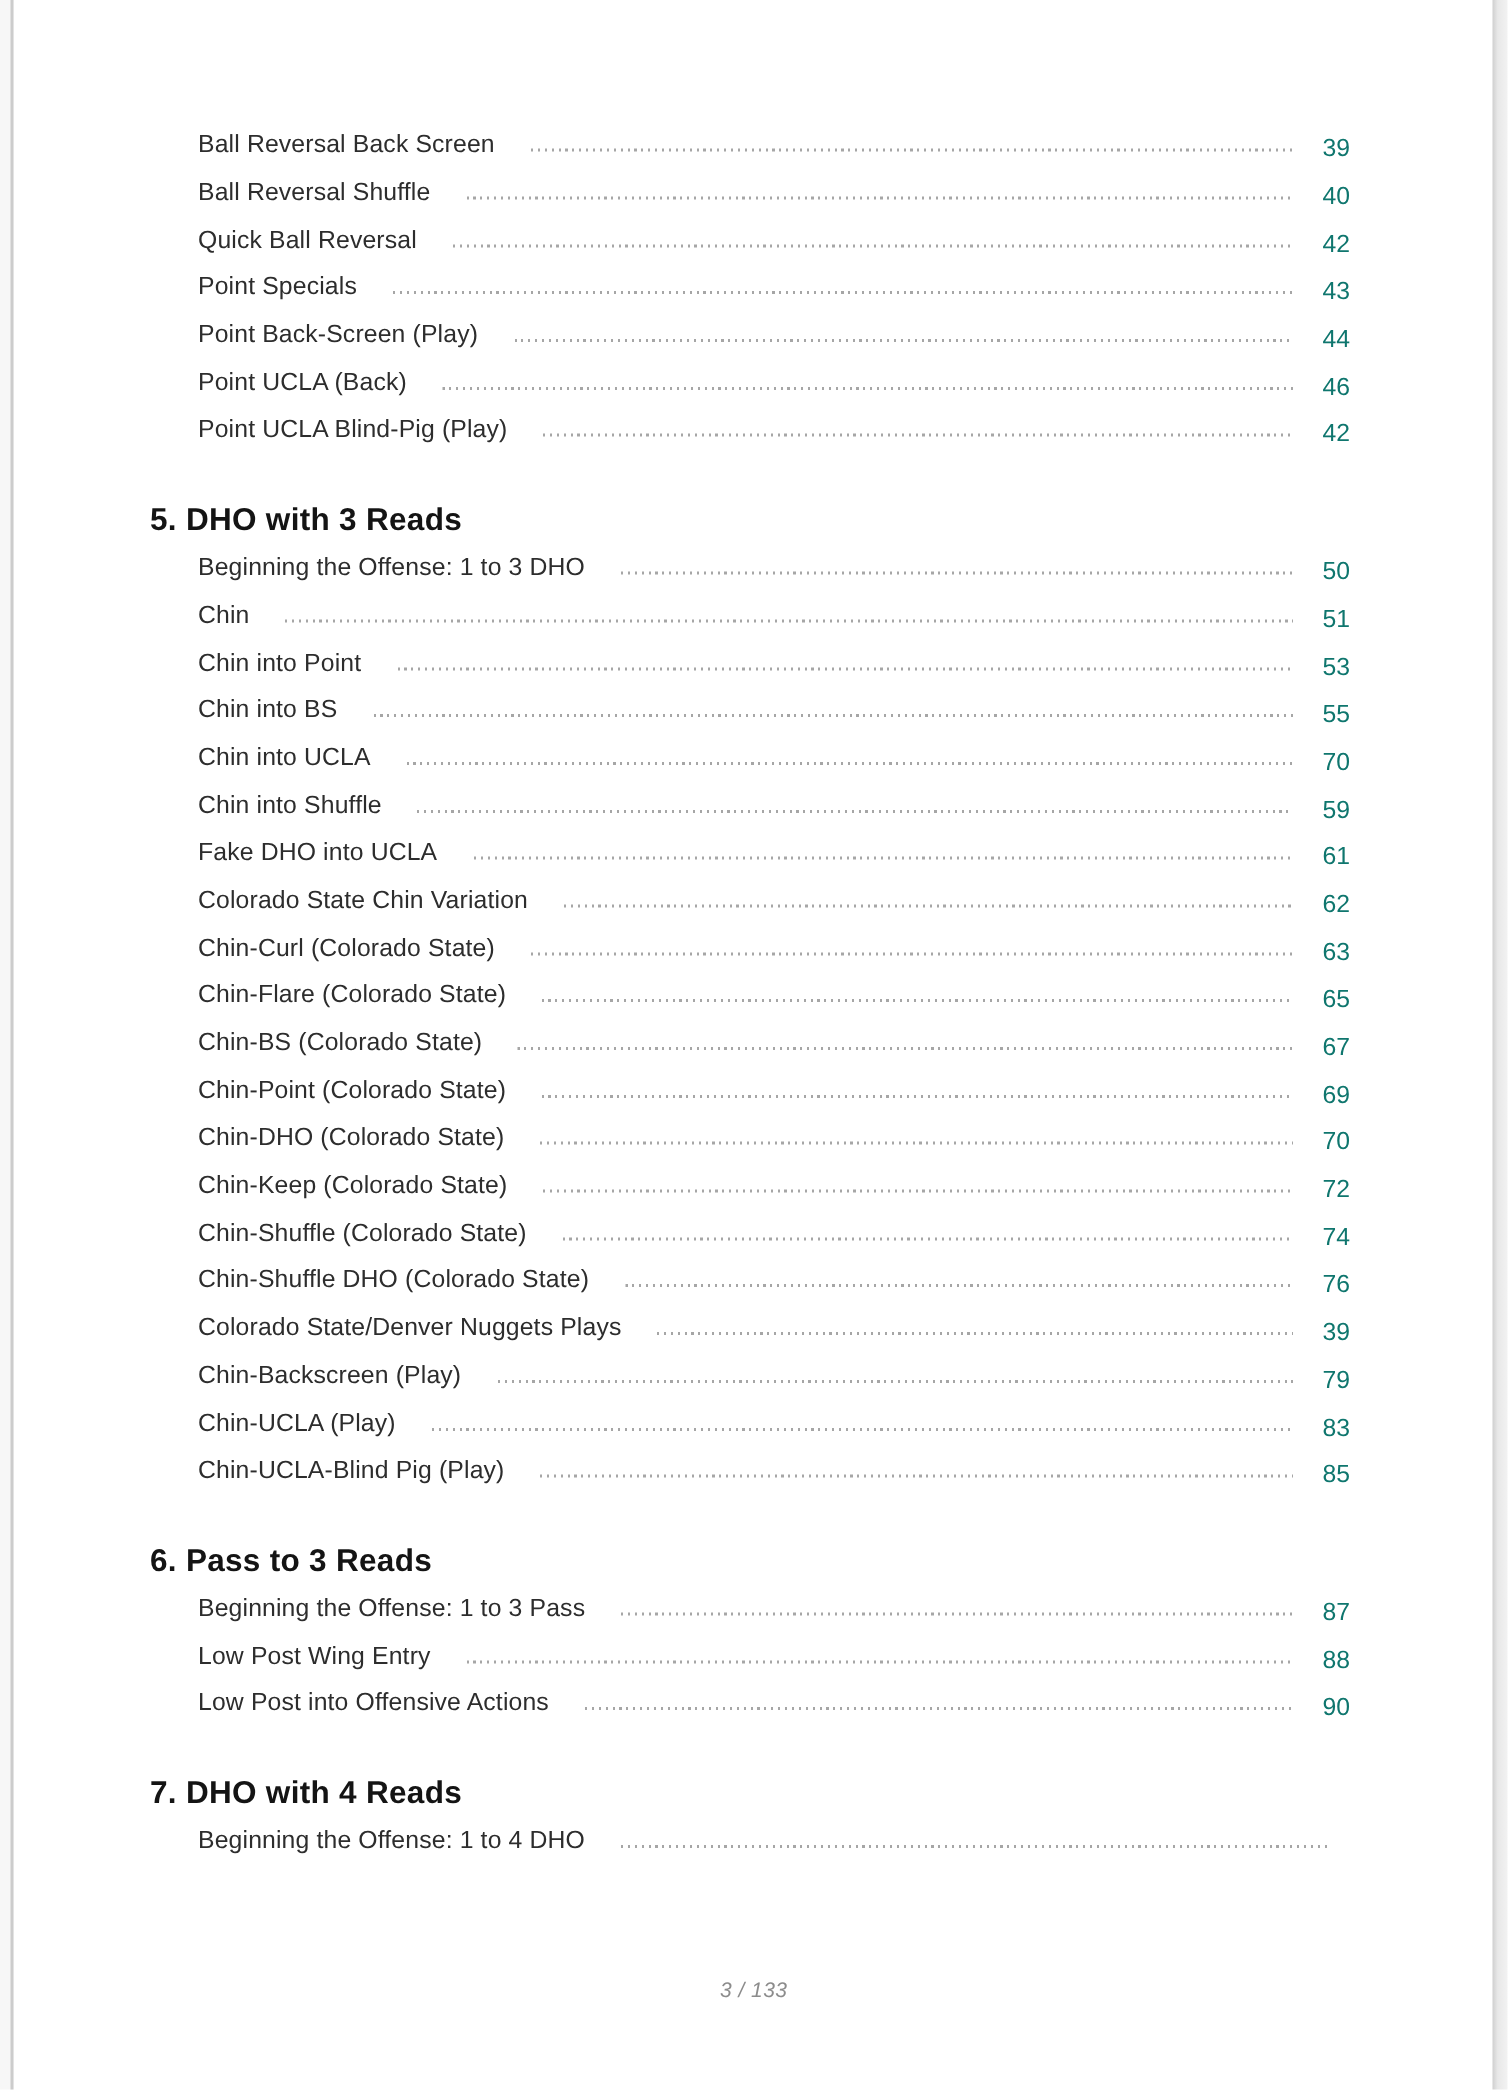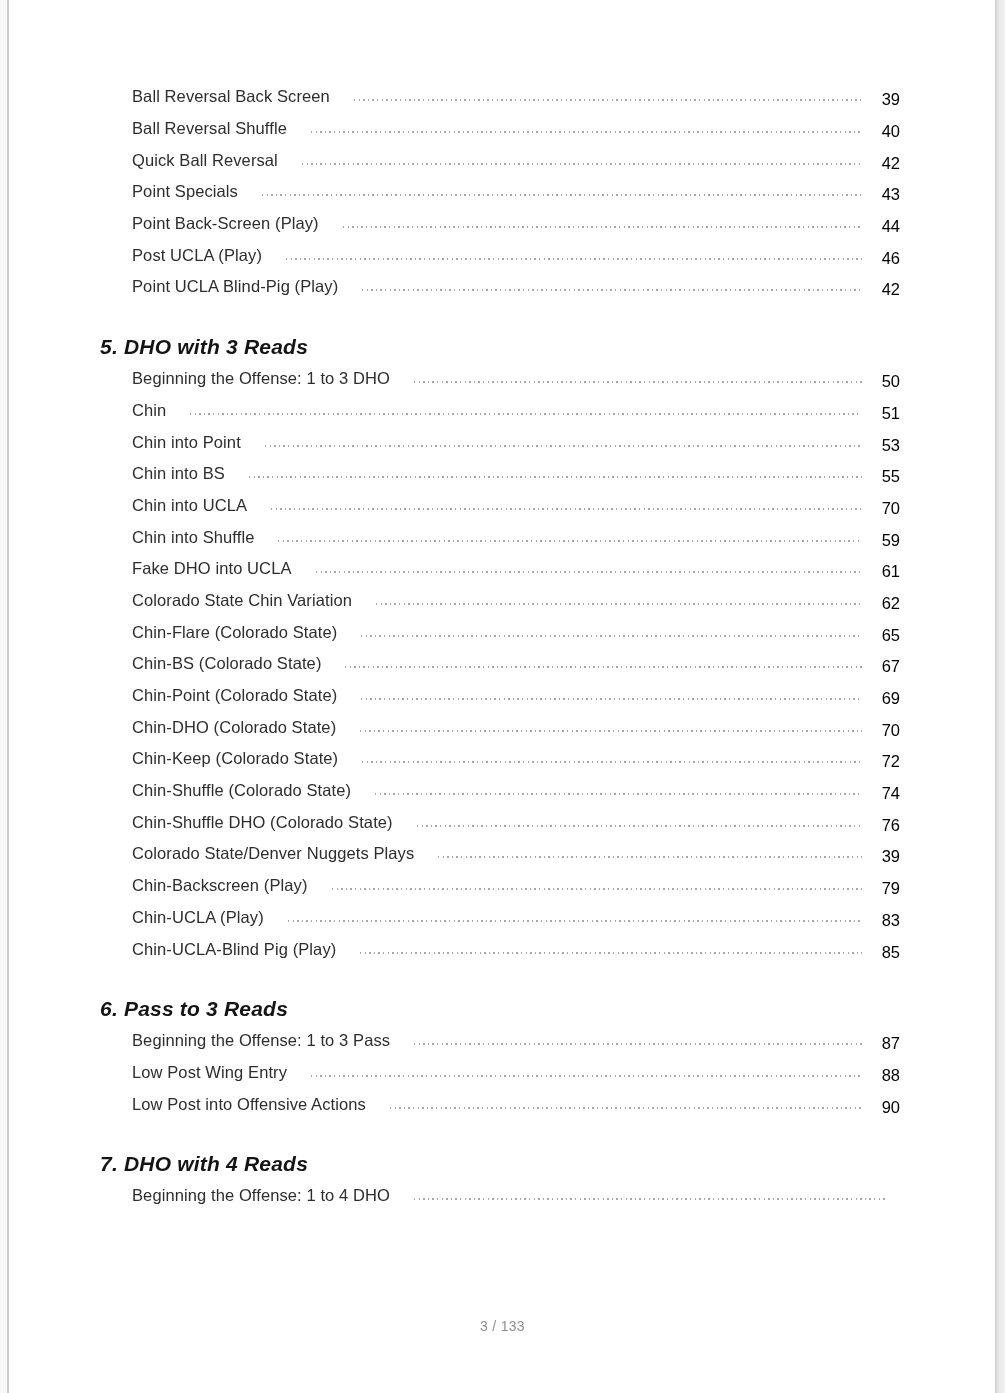--- a/index.html
+++ b/index.html
@@ -35,21 +35,20 @@
   }
   .section-heading {
     font-size: 21px;
     font-weight: bold;
     color: #141414;
     margin: 28px 0 0 0;
     padding-left: 100px;
     height: 32px;
     line-height: 32px;
     letter-spacing: 0.2px;
-    font-style: italic;
   }
   .toc-row {
     height: 31.7px;
     display: flex;
     align-items: center;
     padding-left: 132px;
     padding-right: 105px;
     cursor: pointer;
   }
   .toc-label {
@@ -59,36 +58,37 @@
     letter-spacing: 0.1px;
   }
   .toc-leader {
     flex: 1;
     height: 2px;
     margin: 7px 12px 0 24px;
     background: repeating-linear-gradient(to right, #a6a6a6 0 1.4px, transparent 1.4px 4.6px);
   }
   .toc-page {
     font-size: 16.5px;
-    color: #000000;
+    color: #0f766e;
     min-width: 26px;
     text-align: right;
     transform: translateY(3px);
   }
   .toc-page.empty {
     min-width: 0;
   }
   .footer {
     position: absolute;
     left: 0; right: 0;
     top: 1318px;
     text-align: center;
     font-size: 14px;
     color: #8c8c8c;
     letter-spacing: 0.3px;
+    font-style: italic;
   }
 </style>
 </head>
 <body>
 
 <main>
   <div class="page-edge-left"></div>
   <div class="page-edge-right"></div>
 
   <div class="content" id="toc-root">
@@ -111,21 +111,21 @@
         <span class="toc-label">Point Specials</span>
         <span class="toc-leader"></span>
         <span class="toc-page">43</span>
       </div>
       <div class="toc-row">
         <span class="toc-label">Point Back-Screen (Play)</span>
         <span class="toc-leader"></span>
         <span class="toc-page">44</span>
       </div>
       <div class="toc-row">
-        <span class="toc-label">Post UCLA (Play)</span>
+        <span class="toc-label">Point UCLA (Back)</span>
         <span class="toc-leader"></span>
         <span class="toc-page">46</span>
       </div>
       <div class="toc-row">
         <span class="toc-label">Point UCLA Blind-Pig (Play)</span>
         <span class="toc-leader"></span>
         <span class="toc-page">42</span>
       </div>
       <h2 class="section-heading">5. DHO with 3 Reads</h2>
       <div class="toc-row">
@@ -160,20 +160,25 @@
       </div>
       <div class="toc-row">
         <span class="toc-label">Fake DHO into UCLA</span>
         <span class="toc-leader"></span>
         <span class="toc-page">61</span>
       </div>
       <div class="toc-row">
         <span class="toc-label">Colorado State Chin Variation</span>
         <span class="toc-leader"></span>
         <span class="toc-page">62</span>
+      </div>
+      <div class="toc-row">
+        <span class="toc-label">Chin-Curl (Colorado State)</span>
+        <span class="toc-leader"></span>
+        <span class="toc-page">63</span>
       </div>
       <div class="toc-row">
         <span class="toc-label">Chin-Flare (Colorado State)</span>
         <span class="toc-leader"></span>
         <span class="toc-page">65</span>
       </div>
       <div class="toc-row">
         <span class="toc-label">Chin-BS (Colorado State)</span>
         <span class="toc-leader"></span>
         <span class="toc-page">67</span>

